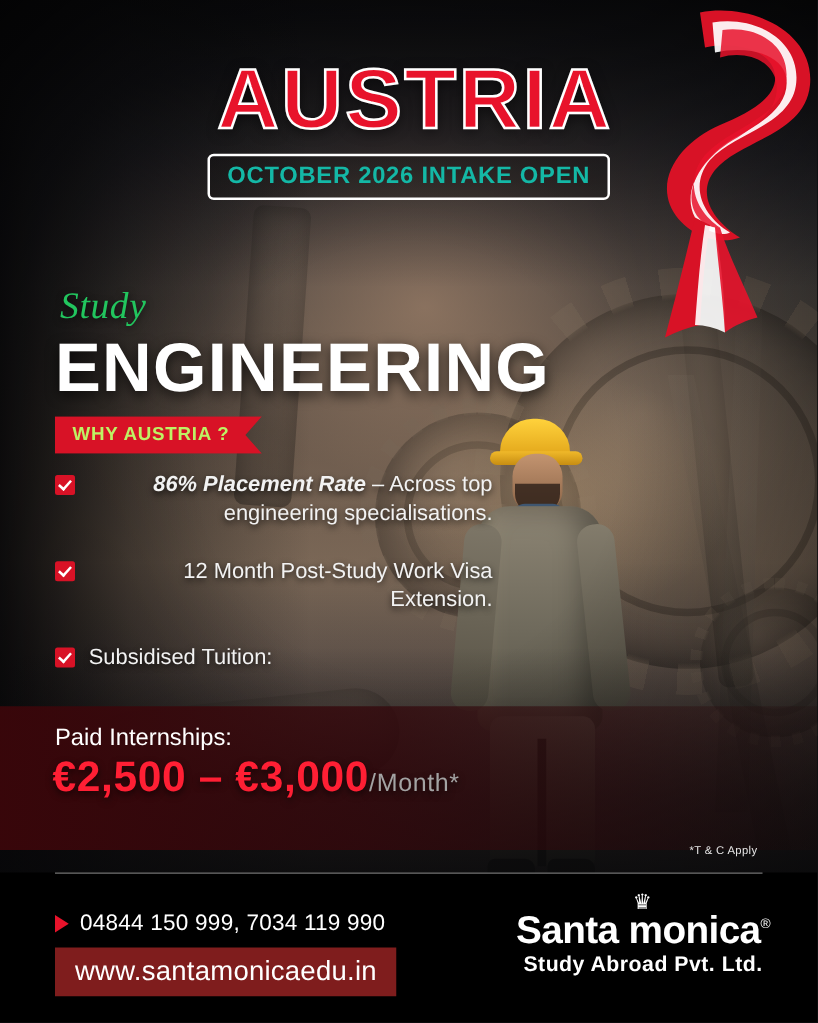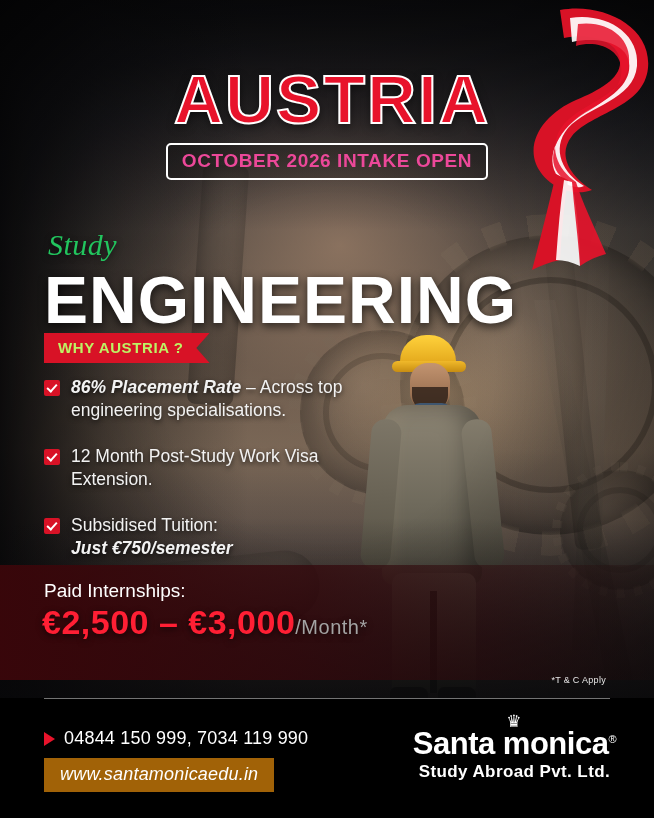--- a/index.html
+++ b/index.html
@@ -189,40 +189,39 @@
     pointer-events: none;
   }
 
   
   #headline-wrap {
     position: absolute;
     top: 45px;
     left: 0;
     width: 654px;
     text-align: center;
-    margin-top: 20px;
   }
   #country-title {
     font-family: "Liberation Sans", sans-serif;
     font-weight: 700;
     font-size: 68px;
     letter-spacing: 2px;
     line-height: 1;
     color: #e8132b;
     -webkit-text-stroke: 2px #ffffff;
     text-shadow: 0 3px 10px rgba(0,0,0,0.55);
     margin: 0 0 10px 0;
     padding-left: 10px;
   }
   #intake-badge {
     display: inline-block;
     border: 2px solid #ffffff;
     border-radius: 5px;
     padding: 5px 14px 6px;
-    color: #ec4899;
+    color: #14b8a6;
     font-size: 19px;
     font-weight: 700;
     letter-spacing: .6px;
     background: rgba(0,0,0,0.16);
   }
 
   
   #study-word {
     position: absolute;
     left: 48px;
@@ -231,21 +230,21 @@
     font-style: italic;
     font-size: 30px;
     color: #22c55e;
     letter-spacing: .5px;
     text-shadow: 0 2px 6px rgba(0,0,0,0.6);
   }
   #engineering-word {
     position: absolute;
     left: 44px;
     top: 262px;
-    font-size: 66px;
+    font-size: 55px;
     font-weight: 700;
     color: #ffffff;
     letter-spacing: 1px;
     text-shadow: 0 3px 10px rgba(0,0,0,0.7);
   }
 
   
   #why-badge {
     position: absolute;
     left: 44px;
@@ -257,20 +256,21 @@
     letter-spacing: .6px;
     padding: 6px 16px 7px 14px;
     clip-path: polygon(0 0, 100% 0, 92% 50%, 100% 100%, 0 100%);
     padding-right: 26px;
   }
   #benefits {
     position: absolute;
     left: 44px;
     top: 376px;
     width: 350px;
+    text-align: right;
   }
   .benefit {
     display: flex;
     align-items: flex-start;
     gap: 11px;
     margin-bottom: 22px;
   }
   .check {
     flex: 0 0 auto;
     width: 16px;
@@ -378,26 +378,25 @@
   }
   #phone-text {
     color: #ffffff;
     font-size: 18px;
     letter-spacing: .2px;
   }
   #website-bar {
     position: absolute;
     left: 44px;
     top: 758px;
-    background: #a16207;
+    background: #7f1d1d;
     color: #ffffff;
-    font-size: 18px;
+    font-size: 22px;
     padding: 6px 16px 7px;
     letter-spacing: .2px;
-    font-style: italic;
   }
   #logo {
     position: absolute;
     right: 38px;
     top: 716px;
     text-align: center;
     color: #ffffff;
   }
   #logo-crown {
     font-size: 17px;
@@ -497,21 +496,20 @@
       <span class="check"></span>
       <div class="benefit-text">
         <span>12 Month Post-Study Work Visa Extension.</span>
       </div>
     </div>
 
     <div class="benefit">
       <span class="check"></span>
       <div class="benefit-text">
         <span>Subsidised Tuition:</span><br>
-        <em>Just €750/semester</em>
       </div>
     </div>
 
   </div>
 
   <div id="internship-band"></div>
   <div id="internship-label">Paid Internships:</div>
   <div id="internship-amount">
     <span>€2,500 – €3,000</span><span class="per">/Month*</span>
   </div>

